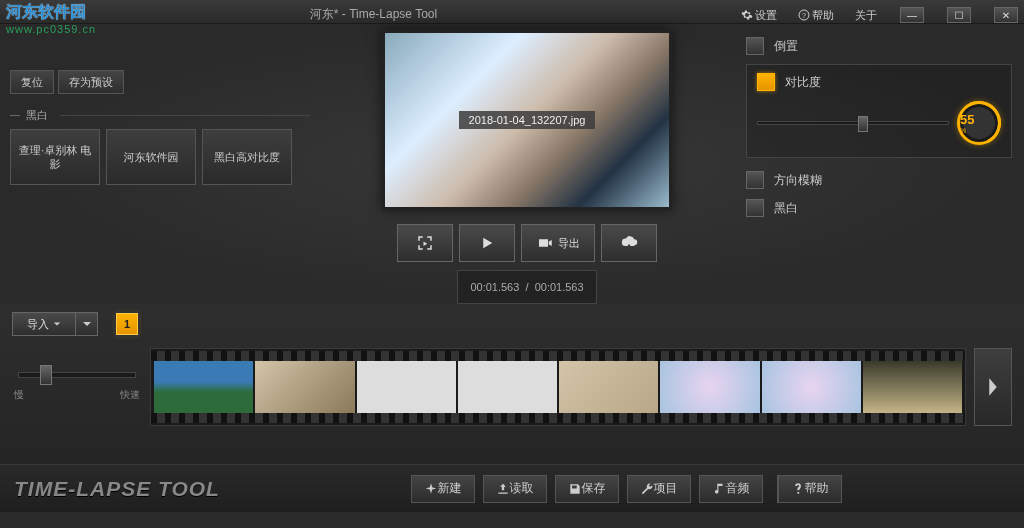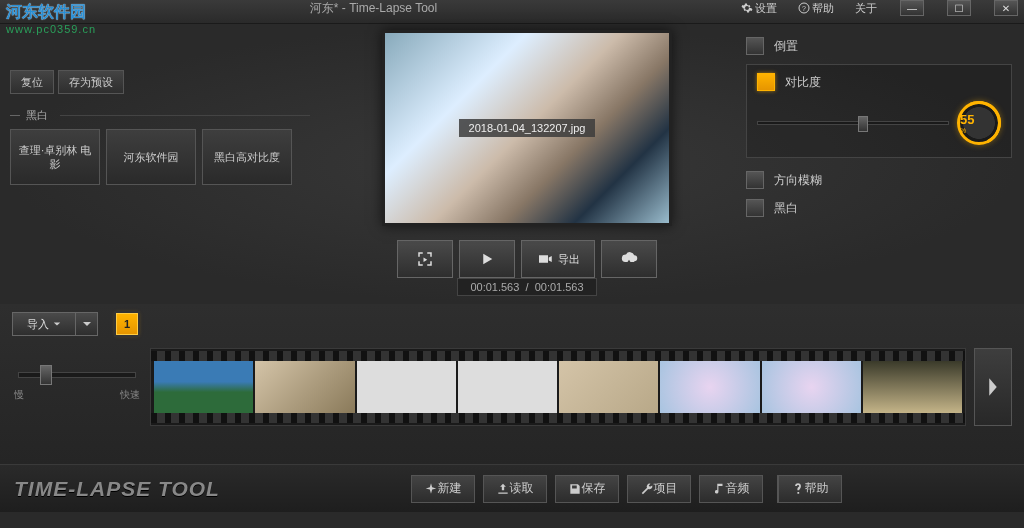--- a/index.html
+++ b/index.html
@@ -1,38 +1,38 @@
 <!DOCTYPE html>
 <html><head>
 <meta charset="utf-8">
 <style>
 *{margin:0;padding:0;box-sizing:border-box;font-family:"Microsoft YaHei",Arial,sans-serif;user-select:none}
 body{width:1024px;height:528px;background:#2a2a2a;color:#ccc;font-size:11px;overflow:hidden;position:relative}
-.titlebar{height:24px;background:linear-gradient(#3a3a3a,#2a2a2a);display:flex;align-items:flex-start;padding:0 6px;border-bottom:1px solid #1a1a1a}
+.titlebar{height:24px;background:linear-gradient(#3a3a3a,#2a2a2a);display:flex;align-items:flex-end;padding:0 6px;border-bottom:1px solid #1a1a1a}
 .titlebar .title{flex:1;text-align:center;color:#aaa;font-size:12px}
 .titlebar .right-items{display:flex;align-items:center;gap:21px}
 .titlebar .link{color:#ccc;font-size:11px;cursor:pointer;display:flex;align-items:center;gap:2px}
 .win-btn{width:24px;height:16px;background:linear-gradient(#555,#333);border:1px solid #666;display:flex;align-items:center;justify-content:center;font-size:10px;color:#ddd;margin-left:2px;cursor:pointer}
 .main{display:flex;height:280px;background:radial-gradient(ellipse at center,#383838 0%,#2a2a2a 70%)}
 .left-panel{width:320px;padding:8px 10px}
 .preset-row{display:flex;gap:4px;margin-bottom:14px}
 .dark-btn{background:linear-gradient(#444,#2e2e2e);border:1px solid #555;color:#ccc;padding:4px 10px;font-size:11px;cursor:pointer;height:24px;display:flex;align-items:center;justify-content:center}
 .dark-btn.wide{flex:1}
 .section-label{color:#aaa;font-size:11px;margin:8px 0 6px 0;display:flex;align-items:center;gap:6px}
 .section-label::before{content:"";width:10px;height:1px;background:#666}
 .section-label::after{content:"";flex:1;height:1px;background:#444;margin-left:6px}
 .preset-grid{display:flex;gap:6px}
 .preset-btn{width:90px;height:56px;background:linear-gradient(#3e3e3e,#2a2a2a);border:1px solid #555;color:#ccc;font-size:11px;display:flex;align-items:center;justify-content:center;text-align:center;padding:4px;cursor:pointer;line-height:1.3}
 .center-panel{flex:1;display:flex;flex-direction:column;align-items:center;padding-top:6px}
 .preview{width:290px;height:196px;background:linear-gradient(135deg,#8ab 0%,#def 30%,#cba 50%,#876 65%,#234 80%,#9bc 100%);border:3px solid #222;box-shadow:0 0 12px rgba(0,0,0,.6);position:relative;display:flex;align-items:center;justify-content:center}
 .preview-label{background:rgba(60,60,60,.85);color:#eee;font-size:11px;padding:3px 10px;border-radius:0}
 .control-row{display:flex;gap:6px;margin-top:14px}
 .ctrl-btn{width:56px;height:38px;background:linear-gradient(#4a4a4a,#2e2e2e);border:1px solid #666;color:#ddd;display:flex;align-items:center;justify-content:center;gap:4px;font-size:11px;cursor:pointer}
 .ctrl-btn svg{width:18px;height:18px;fill:#ddd}
-.time-display{background:#222;border:1px solid #444;padding:2px 12px;font-size:11px;color:#aaa}
+.time-display{margin-top:8px;background:#222;border:1px solid #444;padding:10px 12px;font-size:11px;color:#aaa}
 .right-panel{width:290px;padding:8px 12px;overflow:hidden}
 .effect-row{display:flex;align-items:center;gap:10px;padding:5px 0}
 .effect-check{width:18px;height:18px;background:linear-gradient(#555,#333);border:1px solid #666;cursor:pointer}
 .effect-check.active{background:linear-gradient(#ffb300,#e69500);border-color:#ffb300;box-shadow:0 0 4px rgba(255,179,0,.6)}
 .effect-label{color:#ccc;font-size:12px}
 .effect-expanded{border:1px solid #444;padding:8px 10px 12px 10px;margin:4px 0 8px 0;background:rgba(0,0,0,.15)}
 .effect-expanded .hdr{display:flex;align-items:center;gap:10px;margin-bottom:10px}
 .slider-row{display:flex;align-items:center;gap:8px}
 .h-slider{flex:1;height:4px;background:#1a1a1a;border:1px solid #444;position:relative}
 .h-slider .thumb{position:absolute;top:-6px;width:10px;height:16px;background:linear-gradient(#666,#333);border:1px solid #777;transform:translateX(-5px)}

